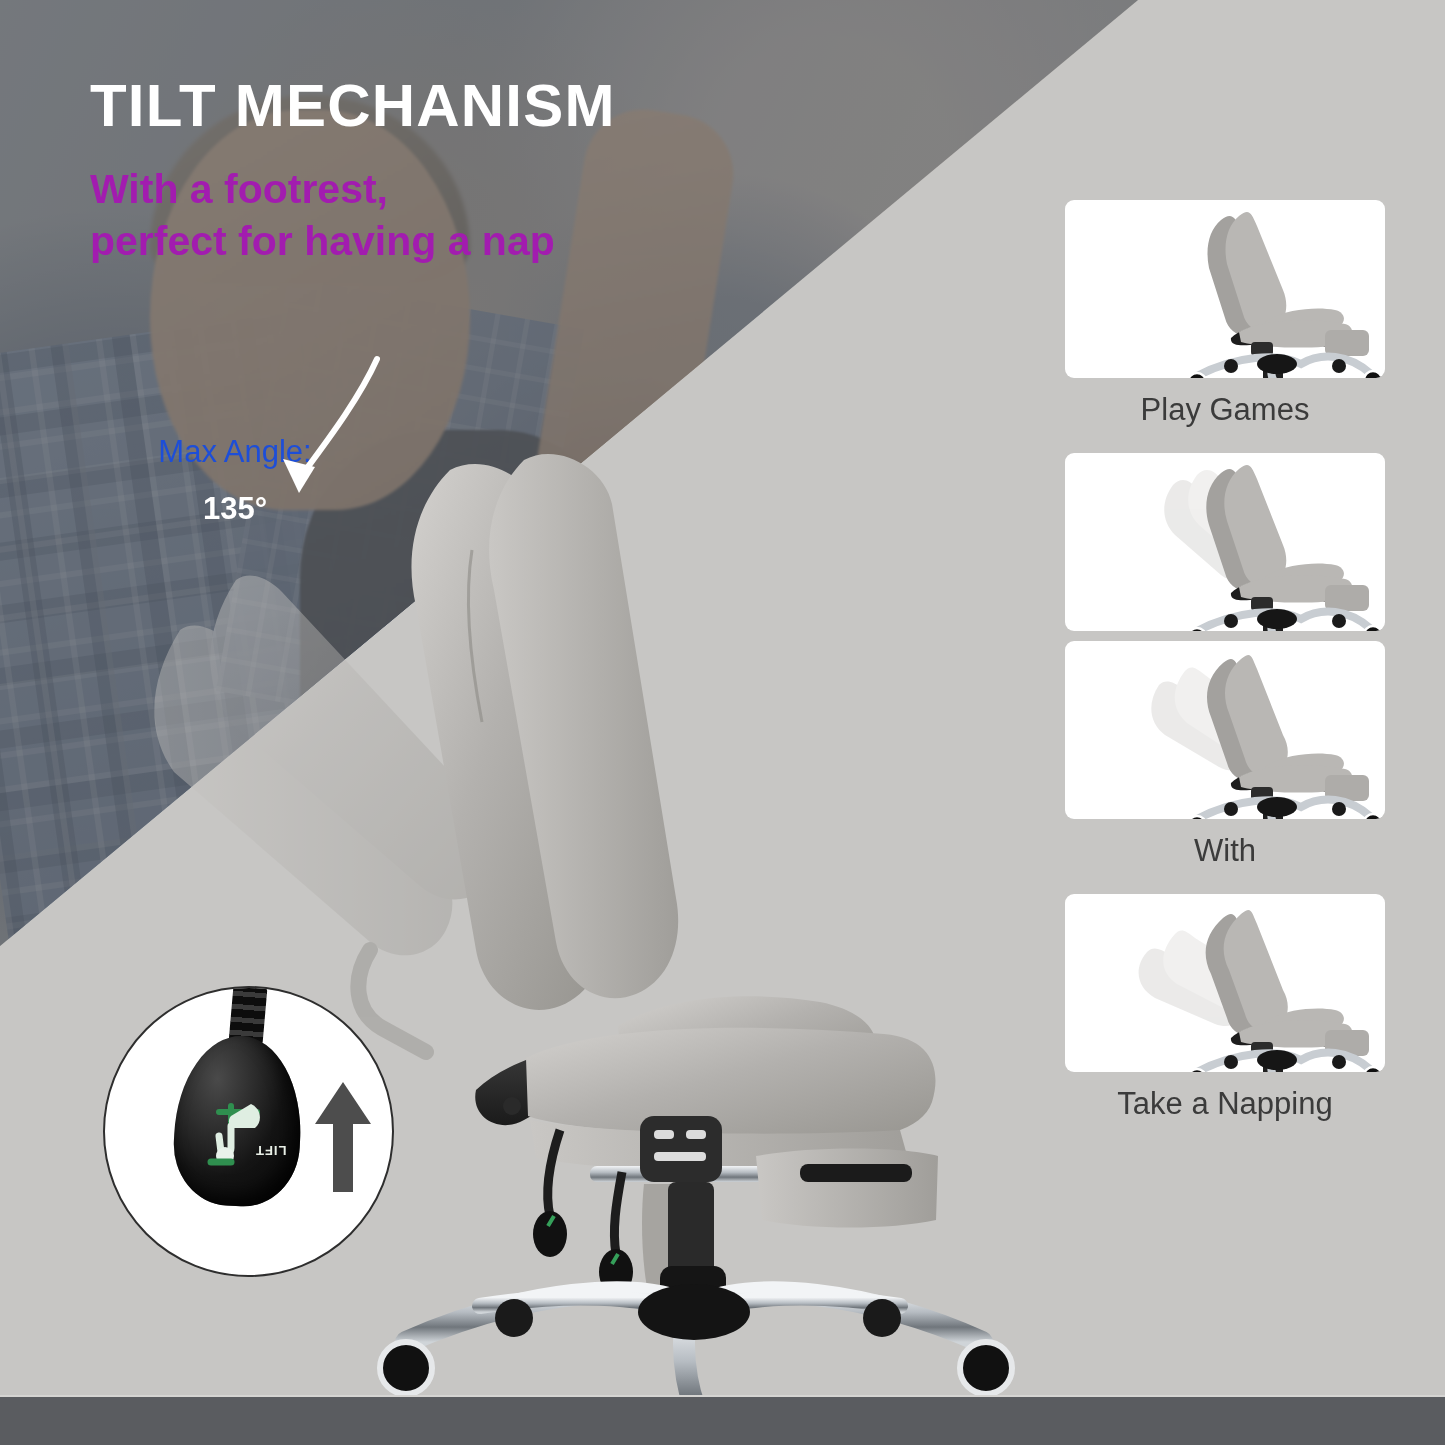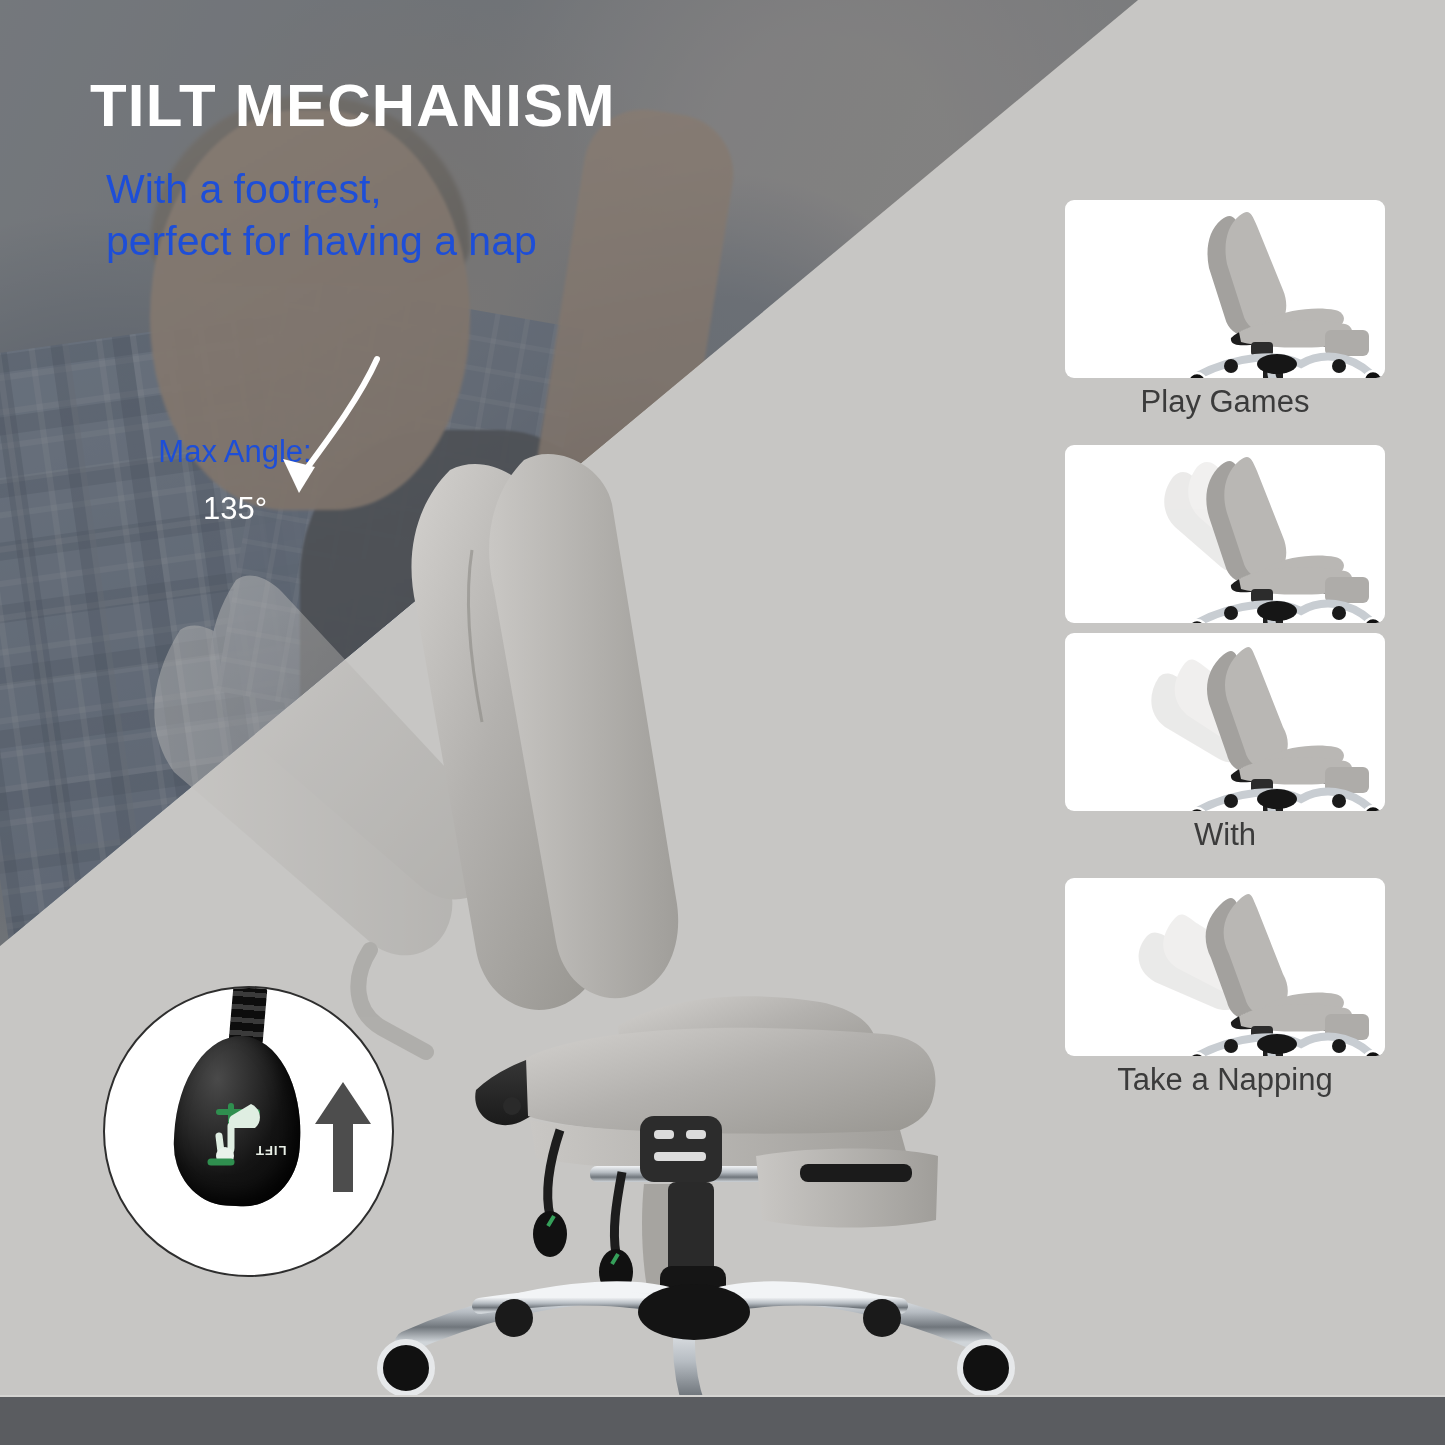--- a/index.html
+++ b/index.html
@@ -68,28 +68,28 @@
   
   .scrim{position:absolute;inset:0;background:rgba(92,95,100,.62);}
 
   
   .headline{position:absolute;left:82px;top:66px;width:900px;}
   .title{
     color:#fff;font-size:60px;font-weight:700;letter-spacing:1.2px;
     line-height:1.05;margin:8px;white-space:nowrap;
   }
   .subtitle{
-    color:#1d4ed8;font-size:41px;font-weight:400;line-height:1.28;
-    margin:26px 0 0 24px;white-space:pre-line;
+    color:#a21caf;font-size:41px;font-weight:700;line-height:1.28;
+    margin:26px 0 0 8px;white-space:pre-line;
   }
 
   
   .angle-wrap{position:absolute;left:70px;top:418px;width:330px;text-align:center;}
   .angle-label{color:#1d4ed8;font-size:31px;font-weight:400;line-height:1.45;margin:12px;}
-  .angle-value{color:#fff;font-size:31px;font-weight:400;line-height:1.45;margin:0;}
+  .angle-value{color:#fff;font-size:31px;font-weight:700;line-height:1.45;margin:0;}
   .arrow-svg{position:absolute;left:255px;top:355px;}
 
   
   .chair-stage{position:absolute;left:120px;top:430px;width:900px;height:1000px;}
   .ghost{opacity:.42;}
 
   
   .inset{
     position:absolute;left:103px;top:986px;width:287px;height:287px;
     border-radius:50%;background:#fff;border:2px solid #2e2e2e;overflow:hidden;
@@ -109,21 +109,21 @@
 
   
   .cards{position:absolute;left:1065px;top:200px;width:320px;}
   .card{margin-bottom:10px;}
   .card-thumb{
     width:320px;height:178px;background:#fff;border-radius:9px;
     position:relative;overflow:hidden;
   }
   .card-caption{
     text-align:center;color:#3b3b3b;font-size:31px;font-weight:300;
-    line-height:1;padding:8px 0 18px;
+    line-height:1;padding:16px 0 18px;
   }
 
   
   .bottom-band{position:absolute;left:0;bottom:0;width:1445px;height:48px;background:#5a5c60;}
   .band-hairline{position:absolute;left:0;bottom:48px;width:1445px;height:2px;background:#d5d4d2;}
 </style>
 </head>
 <body>
 
 <div class="poster">

